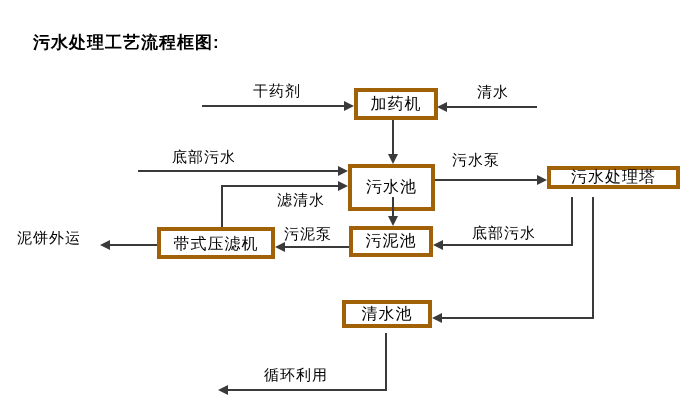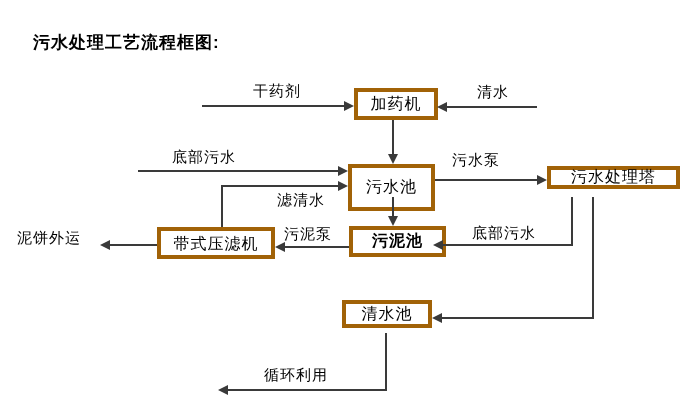--- a/index.html
+++ b/index.html
@@ -34,21 +34,21 @@
 
   <div class="node" style="left:354px;top:88px;width:84px;height:32px;">
     <span>加药机</span>
   </div>
   <div class="node" style="left:348px;top:164px;width:87px;height:47px;">
     <span>污水池</span>
   </div>
   <div class="node" style="left:547px;top:166px;width:133px;height:23px;">
     <span>污水处理塔</span>
   </div>
-  <div class="node" style="left:349px;top:226px;width:97px;height:31px;font-weight:bold;">
+  <div class="node" style="left:349px;top:226px;width:84px;height:31px;">
     <span>污泥池</span>
   </div>
   <div class="node" style="left:157px;top:227px;width:118px;height:32px;align-items:flex-end;">
     <span>带式压滤机</span>
   </div>
   <div class="node" style="left:342px;top:300px;width:90px;height:28px;">
     <span>清水池</span>
   </div>
 
   <div class="line hline" style="left:202px;top:105px;width:145px;"></div>

